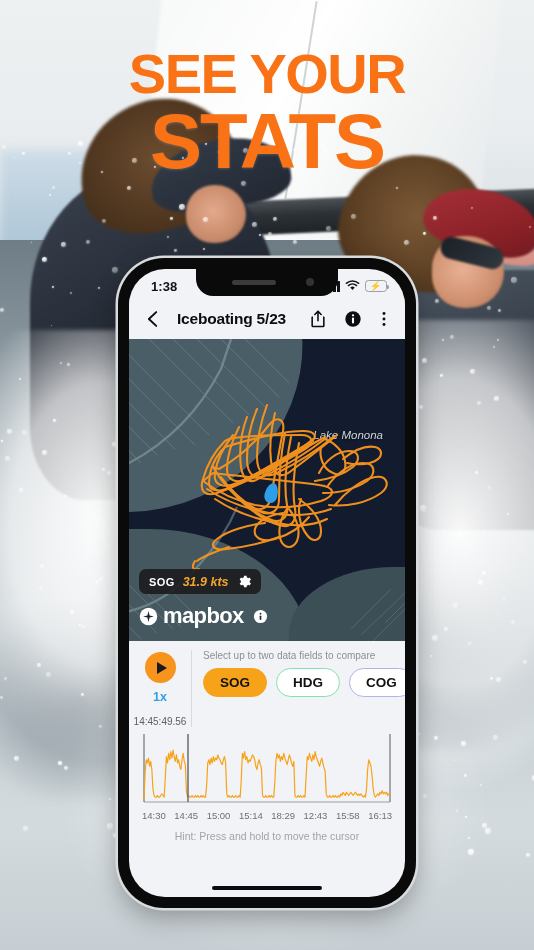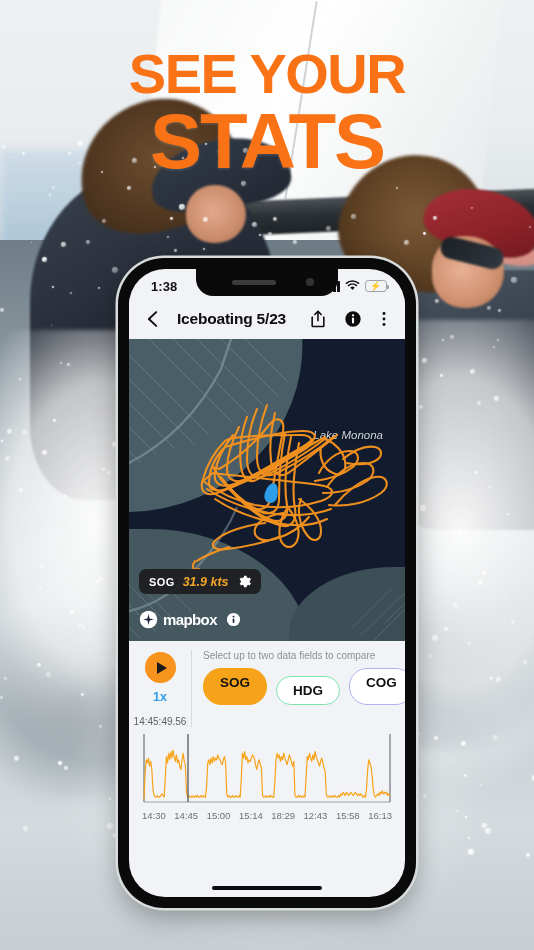--- a/index.html
+++ b/index.html
@@ -276,21 +276,21 @@
   .sog-chip .k { font-size: 11px; font-weight: 700; letter-spacing: .4px; }
   .sog-chip .v { font-size: 12.5px; font-weight: 700; font-style: italic; color: #f2a529; }
   .gear { width: 15px; height: 15px; }
   .mapbox-row {
     position: absolute; left: 10px; bottom: 12px;
     display: flex; align-items: center; gap: 9px;
   }
   .mb-logo { display: flex; align-items: center; gap: 5px; }
   .mb-mark { width: 19px; height: 19px; }
   .mb-word {
-    color: #fff; font-size: 15px; font-weight: 700; letter-spacing: -.6px;
+    color: #fff; font-size: 22px; font-weight: 700; letter-spacing: -.6px;
     font-family: "Liberation Sans", sans-serif;
   }
   .mb-info { width: 15px; height: 15px; }
 
   
   .controls { display: flex; padding: 9px 0 0 0; background: #f2f3f7; }
   .play-col {
     width: 62px; flex: 0 0 62px;
     display: flex; flex-direction: column; align-items: center;
     padding-top: 2px;
@@ -661,21 +661,21 @@
           <div class="play-btn">
             <span class="play-tri"></span>
           </div>
           <div class="speed">1x</div>
           <div class="timecode">14:45:49.56</div>
         </div>
         <div class="fields-col">
           <div class="fields-hint">Select up to two data fields to compare</div>
           <div class="chips" id="chips">
               <div class="chip sel">SOG</div>
-              <div class="chip" style="border-color: rgb(127, 227, 176); margin-top: 8px;">HDG</div>
+              <div class="chip" style="border-color: rgb(127, 227, 176);">HDG</div>
               <div class="chip" style="border-color: rgb(176, 179, 239);">COG</div>
             </div>
         </div>
       </div>
 
       <div class="chart-wrap">
         <div class="chart-box">
           <svg class="chart-svg" id="chart" viewBox="0 0 252 74" preserveAspectRatio="none">
               <line x1="3" y1="69" x2="249" y2="69" stroke="#9aa0a6" stroke-width="1"></line>
               <line x1="3" y1="1" x2="3" y2="69" stroke="#6e747a" stroke-width="1.2"></line>
@@ -687,18 +687,19 @@
         <div class="xaxis" id="xaxis">
             <span>14:30</span>
             <span>14:45</span>
             <span>15:00</span>
             <span>15:14</span>
             <span>18:29</span>
             <span>12:43</span>
             <span>15:58</span>
             <span>16:13</span>
           </div>
+        <div class="hint">Hint: Press and hold to move the cursor</div>
       </div>
 
       <div class="home-ind"></div>
     </div>
   </div>
 </div>
 
 </body></html>

